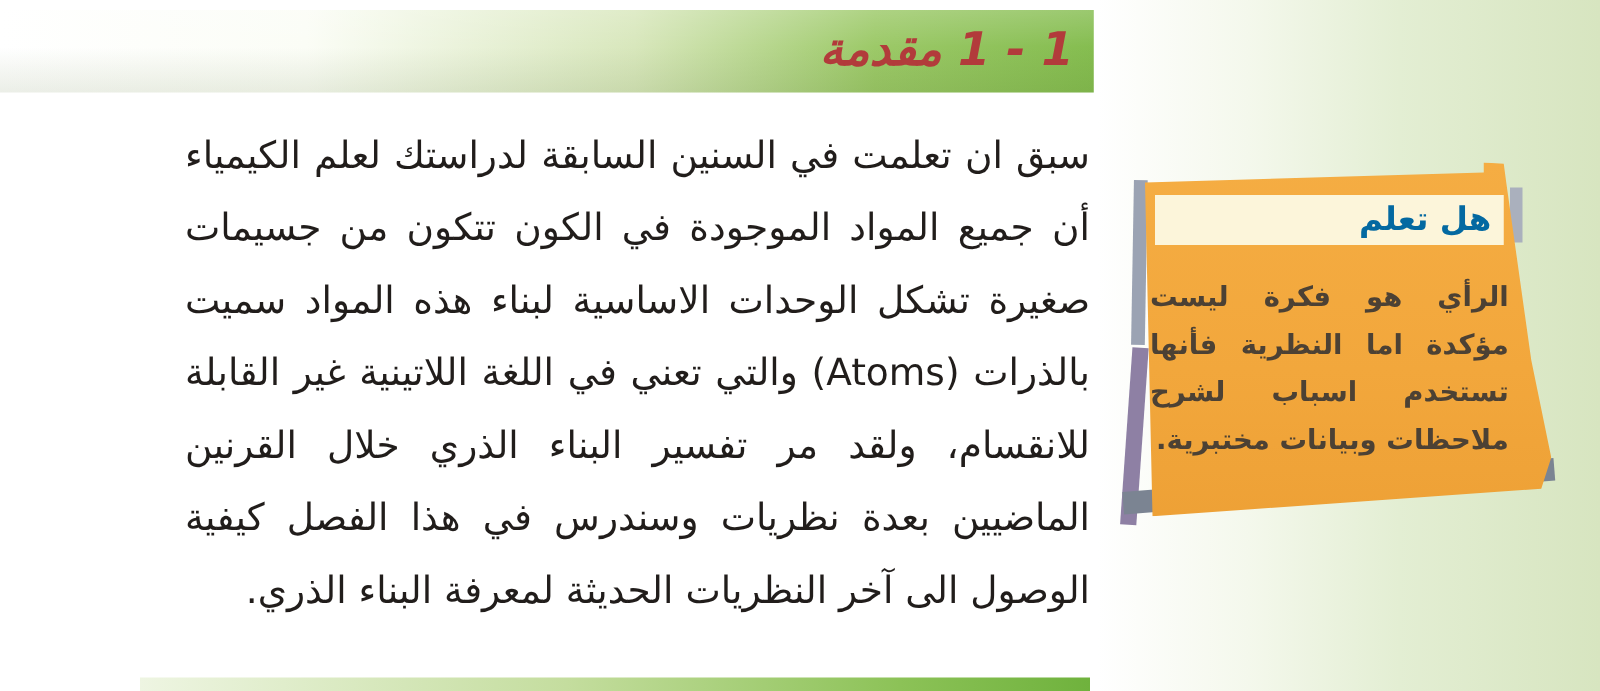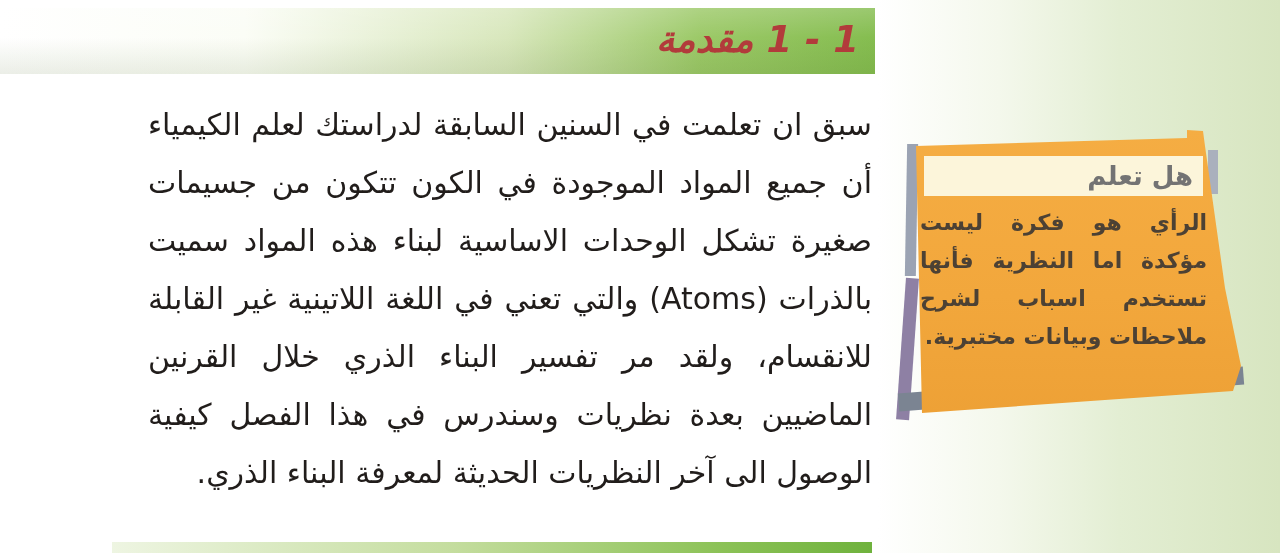--- a/index.html
+++ b/index.html
@@ -103,25 +103,25 @@
     left: 24px; top: 28px;
     width: 279px; height: 40px;
     background: #fcf5da;
     line-height: 40px;
     text-align: right;
     padding-right: 10px;
   }
   .note-header-title {
     font-size: 26px;
     font-weight: bold;
-    color: #737373;
+    color: #0369a1;
   }
   .note-body {
     position: absolute;
-    left: 20px; top: 76px;
+    left: 20px; top: 92px;
     width: 287px; height: 200px;
     direction: rtl;
     text-align: justify;
     font-size: 22px;
     line-height: 38px;
     font-weight: bold;
     color: #4c4134;
   }
 
   

